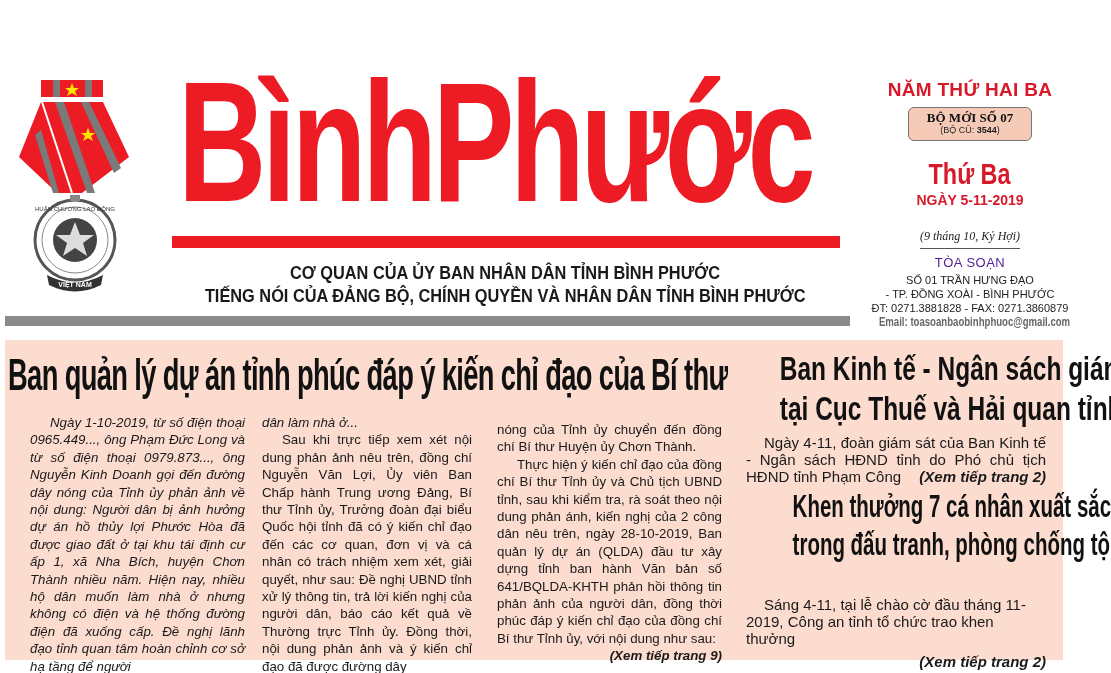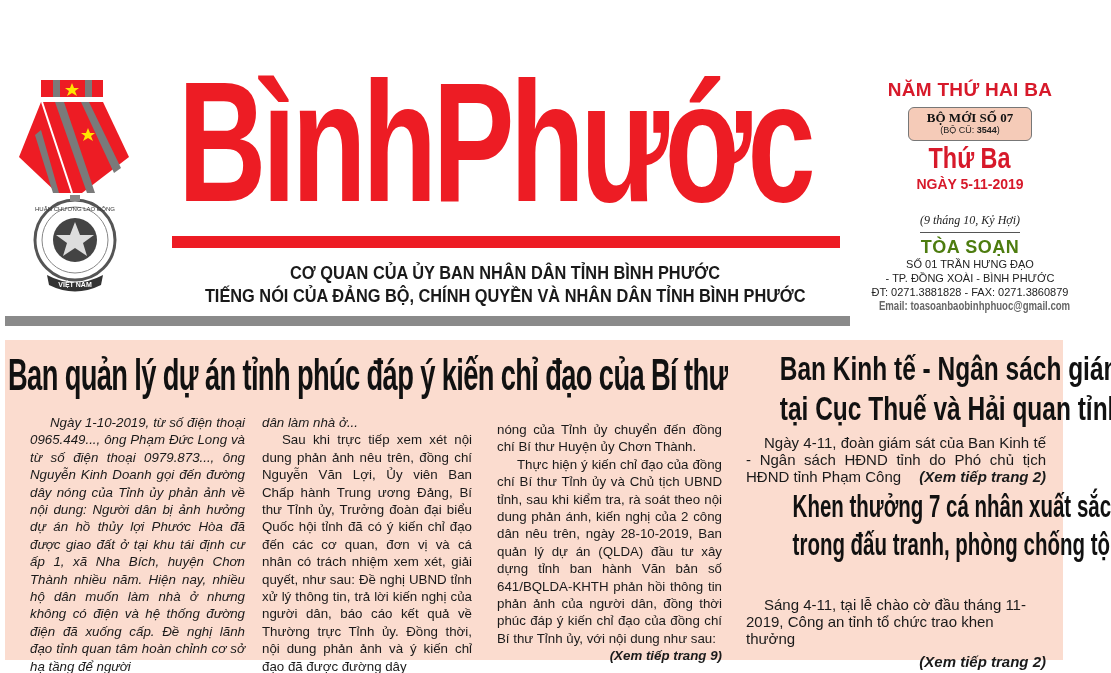--- a/index.html
+++ b/index.html
@@ -20,26 +20,26 @@
   .org2 { top: 285px; }
   .gray-bar { position: absolute; left: 5px; top: 316px; width: 845px; height: 10px; background: #8a8a8a; }
 
   
   .info { position: absolute; left: 855px; top: 78px; width: 230px; text-align: center; }
   .year { color: #d7192a; font-weight: bold; font-size: 19px; line-height: 24px; letter-spacing: 0.3px; }
   .issue-box { margin: 5px auto 0; width: 124px; height: 34px; background: #f5cbb8; border: 1px solid #777; border-radius: 6px; box-sizing: border-box; padding-top: 2px; }
   .issue-box .new { font-family: "Liberation Serif", serif; font-weight: bold; font-size: 13px; line-height: 15px; }
   .issue-box .old { font-size: 9px; line-height: 11px; color: #222; }
   .issue-box .old b { font-weight: bold; }
-  .weekday { color: #d7192a; font-weight: bold; font-size: 30px; line-height: 34px; margin-top: 0; }
+  .weekday { color: #d7192a; font-weight: bold; font-size: 30px; line-height: 34px; margin-top: 16px; }
   .weekday span { display: inline-block; transform: scaleX(0.78); }
   .date { color: #d7192a; font-weight: bold; font-size: 14px; line-height: 18px; }
   .lunar { font-family: "Liberation Serif", serif; font-style: italic; font-size: 12px; line-height: 15px; color: #222; margin-top: 20px; }
   .small-rule { width: 100px; height: 1px; background: #555; margin: 4px auto 4px; }
-  .office { color: #4d7c0f; font-weight: bold; font-size: 18px; line-height: 20px; letter-spacing: 0.5px; }
+  .office { color: #4c1d95; font-weight: normal; font-size: 13px; line-height: 20px; letter-spacing: 0.5px; }
   .addr { font-size: 11px; line-height: 14px; color: #222; }
   .email { font-weight: bold; font-size: 12px; line-height: 15px; color: #666; }
   .email span { display: inline-block; transform: scaleX(0.8); white-space: nowrap; }
 
   
   .panel { position: absolute; left: 5px; top: 340px; width: 1058px; height: 320px; background: #fbdccf; }
   .main-headline { position: absolute; left: 8px; top: 348px; width: 720px; height: 56px; overflow: hidden; }
   .main-headline span {
     display: block; font-weight: bold; font-size: 44px; line-height: 54px; color: #111;
     transform: scaleX(0.62); transform-origin: left top; white-space: nowrap; letter-spacing: -1px;

